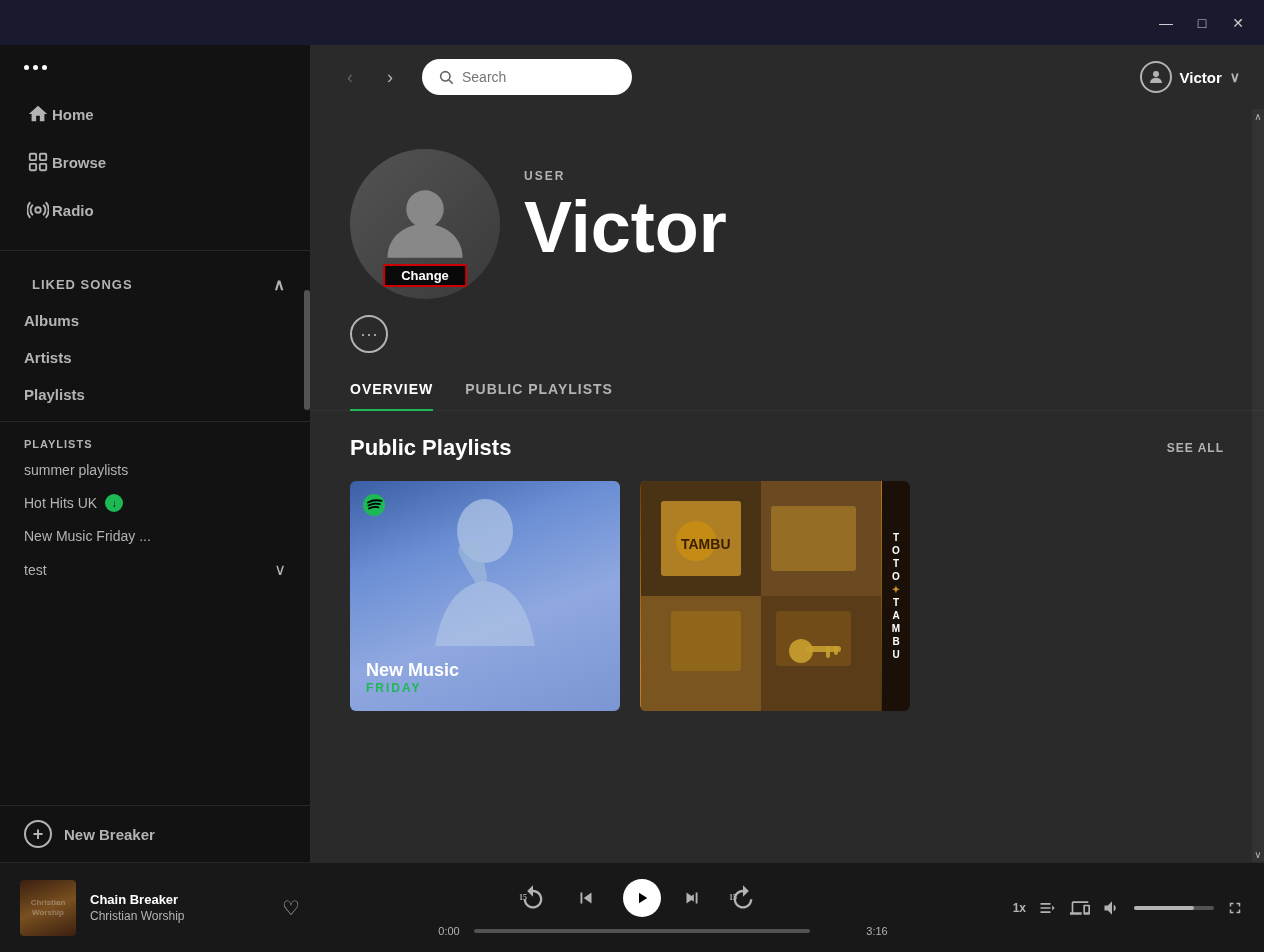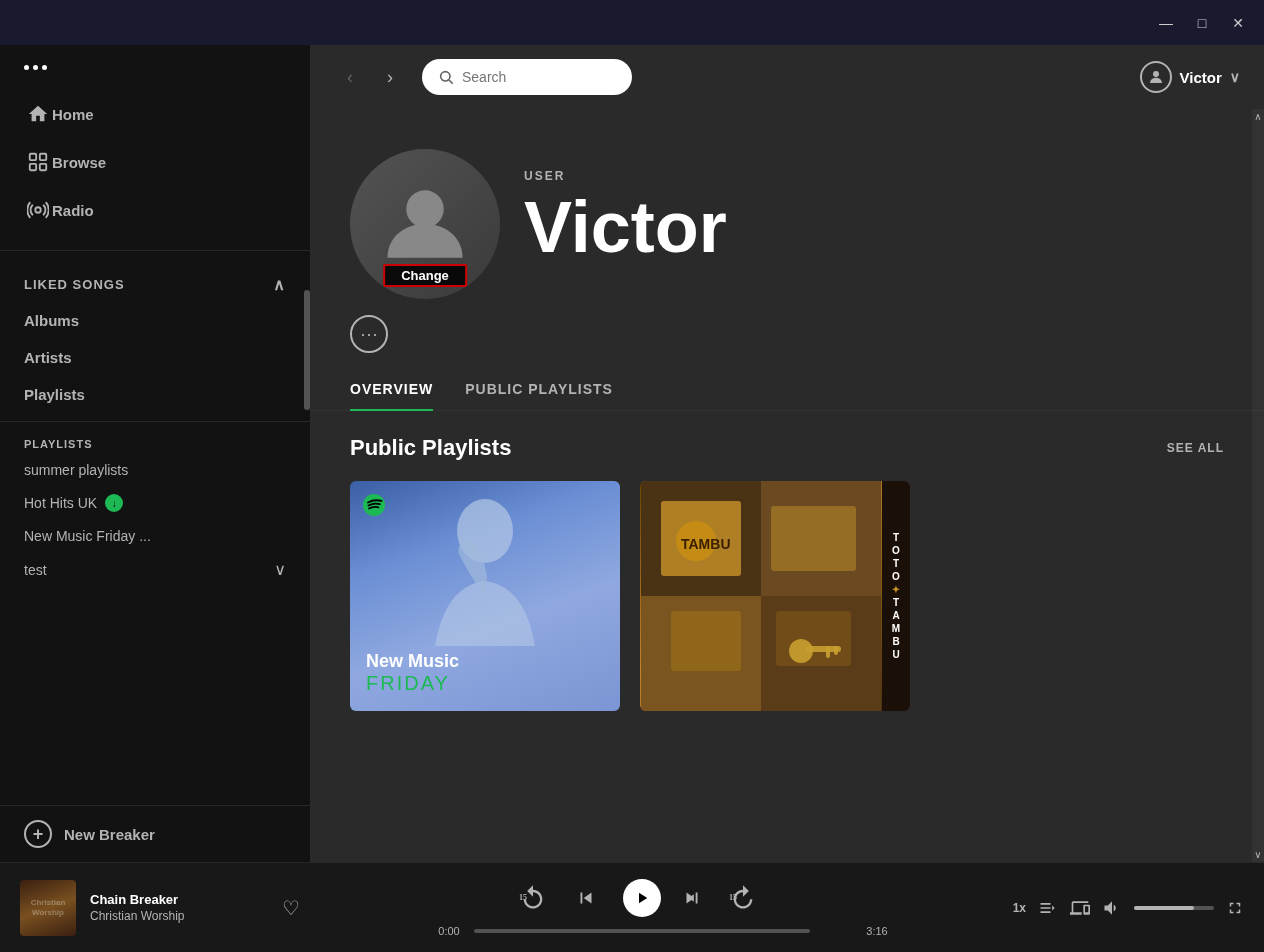--- a/index.html
+++ b/index.html
@@ -466,22 +466,22 @@
       left: 16px;
       color: #fff;
       text-align: left;
     }
     .card-text .main-title {
       font-size: 18px;
       font-weight: 900;
       line-height: 1.1;
     }
     .card-text .sub-title {
-      font-size: 20px;
-      font-weight: 400;
+      font-size: 12px;
+      font-weight: 700;
       color: #1db954;
       text-transform: uppercase;
       letter-spacing: 2px;
     }
 
     
     .card-tambu {
       background: #4a3020;
       display: flex;
       align-items: center;
@@ -716,21 +716,21 @@
           </svg>
         </div>
         <span>Radio</span>
       </div>
     </div>
 
     <div class="divider"></div>
 
     <div class="library-section">
       <div class="library-header">
-        <span class="cut-text" style="color:#b3b3b3;font-size:13px;font-weight:600;">Liked Songs</span>
+        <span class="cut-text" style="color:#b3b3b3;font-size:13px;font-weight:600;margin-left:8px;">Liked Songs</span>
         <span class="chevron-icon">∧</span>
       </div>
 
       <div class="nav-item" style="padding-left:24px;">
         <span>Albums</span>
       </div>
       <div class="nav-item" style="padding-left:24px;">
         <span>Artists</span>
       </div>
       <div class="nav-item" style="padding-left:24px;">

